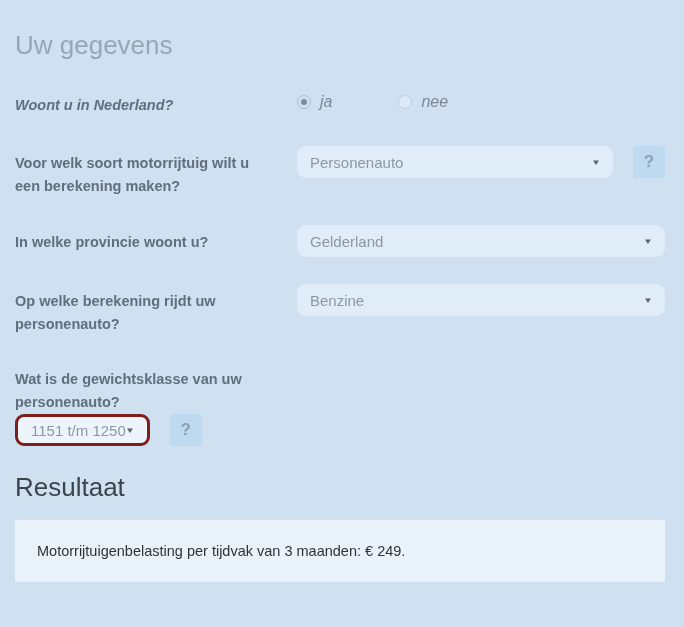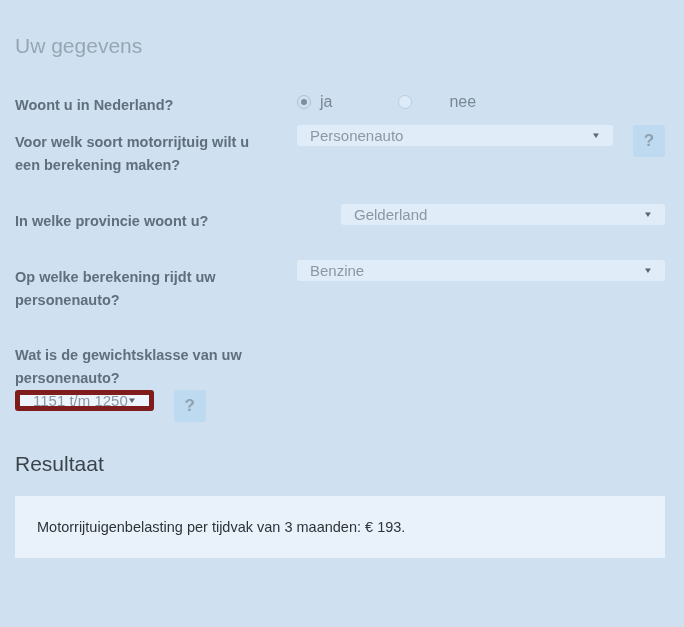--- a/index.html
+++ b/index.html
@@ -5,51 +5,51 @@
   * { box-sizing: border-box; margin: 0; padding: 0; }
   html, body { width: 684px; height: 627px; }
   body {
     background: #cfe1f1;
     font-family: "Liberation Sans", sans-serif;
     overflow: hidden;
   }
   .panel { padding: 33px 19px 0 15px; }
 
   .section-title {
-    font-size: 21px;
+    font-size: 26px;
     font-weight: 400;
     color: #98a6b3;
     line-height: 25px;
     margin-bottom: 30px;
   }
   .section-title.dark { color: #3b444c; margin-bottom: 20px; }
 
   .row { display: flex; align-items: flex-start; }
-  .row-radio   { margin-bottom: 4px; min-height: 33px; }
+  .row-radio   { margin-bottom: 25px; min-height: 33px; font-style: italic; }
   .row-select1 { margin-bottom: 27px; justify-content: flex-end; }
-  .row-select2 { margin-bottom: 27px; gap: 44px; }
+  .row-select2 { margin-bottom: 27px; }
   .row-select3 { margin-bottom: 26px; }
   .row-select4 { margin-bottom: 29px; flex-direction: column; }
 
   .q-label {
     flex: none;
     width: 282px;
     padding-top: 6px;
     padding-right: 20px;
     font-size: 14.5px;
     font-weight: 700;
     color: #616e7b;
     line-height: 23px;
   }
   .control { flex: 1; display: flex; align-items: flex-start; }
 
   
   .radio-group { padding-top: 5px; align-items: center; }
   .radio-option { display: inline-flex; align-items: center; cursor: pointer; }
-  .radio-option + .radio-option { margin-left: 66px; gap: 28px; }
+  .radio-option + .radio-option { margin-left: 66px; }
   .radio {
     width: 14px; height: 14px;
     border-radius: 50%;
     background: #dcebf7;
     border: 1px solid #b9cdde;
     display: inline-flex; align-items: center; justify-content: center;
     flex: none;
   }
   .radio .dot { width: 6px; height: 6px; border-radius: 50%; background: transparent; }
   .radio.selected { background: #cfe0ee; border-color: #aebfd0; }
@@ -57,32 +57,32 @@
   .radio-label {
     margin-left: 9px;
     font-size: 16px;
     color: #7b8894;
     line-height: 18px;
   }
 
   
   .select {
     flex: 1;
-    height: 21px;
+    height: 32px;
     background: #e0edf9;
-    border-radius: 3px;
+    border-radius: 9px;
     display: flex;
     align-items: center;
     justify-content: space-between;
     padding: 0 13px;
     cursor: pointer;
   }
   .select.focused {
     background: #edf4fb;
-    border: 5px solid #7f1d1d;
+    border: 3px solid #7f1d1d;
   }
   .select-value { font-size: 15px; color: #8b98a3; }
   .select-arrow { font-size: 8px; color: #5b6770; transform: scaleX(1.25); }
 
   .help-btn {
     flex: none;
     width: 32px; height: 32px;
     margin-left: 20px;
     background: #bedaf0;
     border: none;
@@ -185,17 +185,17 @@
         <span class="select-value">1151 t/m 1250</span>
         <span class="select-arrow">▼</span>
       </div>
       <button class="help-btn">?</button>
     </div>
   </div>
 
   <h2 class="section-title dark">Resultaat</h2>
 
   <div class="result-box">
-    <div class="result-text">Motorrijtuigenbelasting per tijdvak van 3 maanden: € 193.</div>
+    <div class="result-text">Motorrijtuigenbelasting per tijdvak van 3 maanden: € 249.</div>
   </div>
 
 
 </div>
 
 </body></html>

